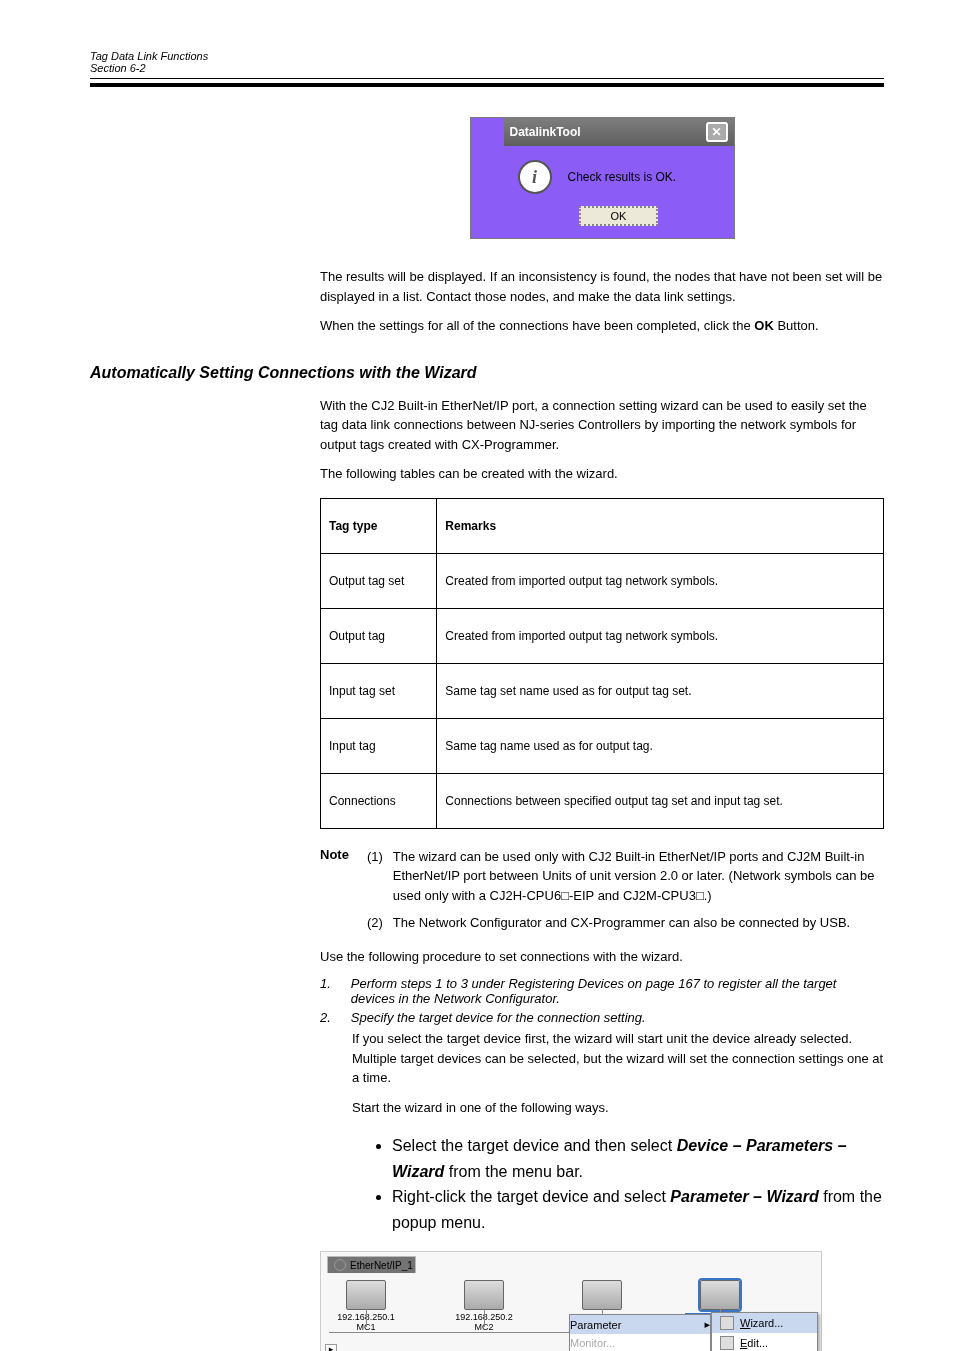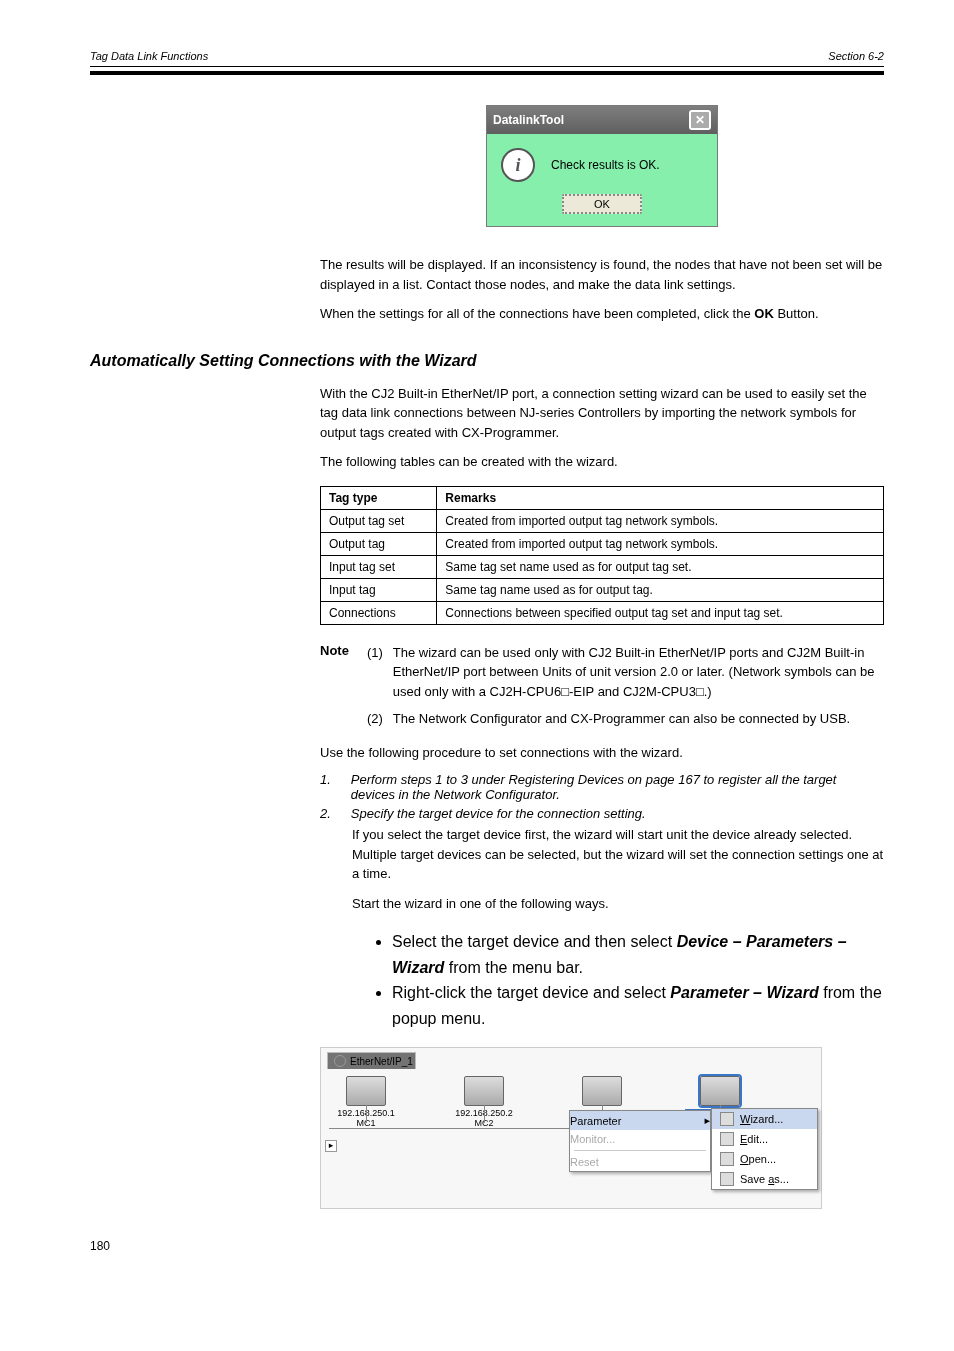--- a/index.html
+++ b/index.html
@@ -13,20 +13,21 @@
   }
   .page {
     padding: 50px 70px 50px 90px;
   }
   .header-row {
     display: flex;
     justify-content: space-between;
     font-size: 11px;
     font-style: italic;
     margin-bottom: 4px;
+    flex-direction: column;
   }
   .hr1 {
     border-bottom: 1px solid #000;
     margin-bottom: 4px;
   }
   .hr2 {
     border-bottom: 4px solid #000;
     margin-bottom: 30px;
   }
 
@@ -38,22 +39,23 @@
   p {
     margin: 0 0 10px 0;
     line-height: 1.5;
     font-size: 13px;
   }
 
   .dialog {
     width: 230px;
     margin: 0 auto 28px auto;
     border: 1px solid #7a7a7a;
-    background: #86efac;
+    background: #8b5cf6;
     font-family: Tahoma, sans-serif;
+    padding-left: 33px;
   }
   .dialog-title {
     background: linear-gradient(#7e7e7e, #5f5f5f);
     color: #fff;
     font-weight: bold;
     font-size: 12px;
     padding: 4px 6px;
     display: flex;
     justify-content: space-between;
     align-items: center;
@@ -117,21 +119,21 @@
   }
 
   table.data {
     border-collapse: collapse;
     width: 100%;
     margin: 14px 0 18px 0;
     font-size: 12px;
   }
   table.data th, table.data td {
     border: 1px solid #000;
-    padding: 4px 8px;
+    padding: 20px 8px;
     text-align: left;
   }
   table.data th {
     font-weight: bold;
   }
   .numhead {
     display:flex;
     gap:20px;
     font-style: italic;
     margin-bottom: 4px;

